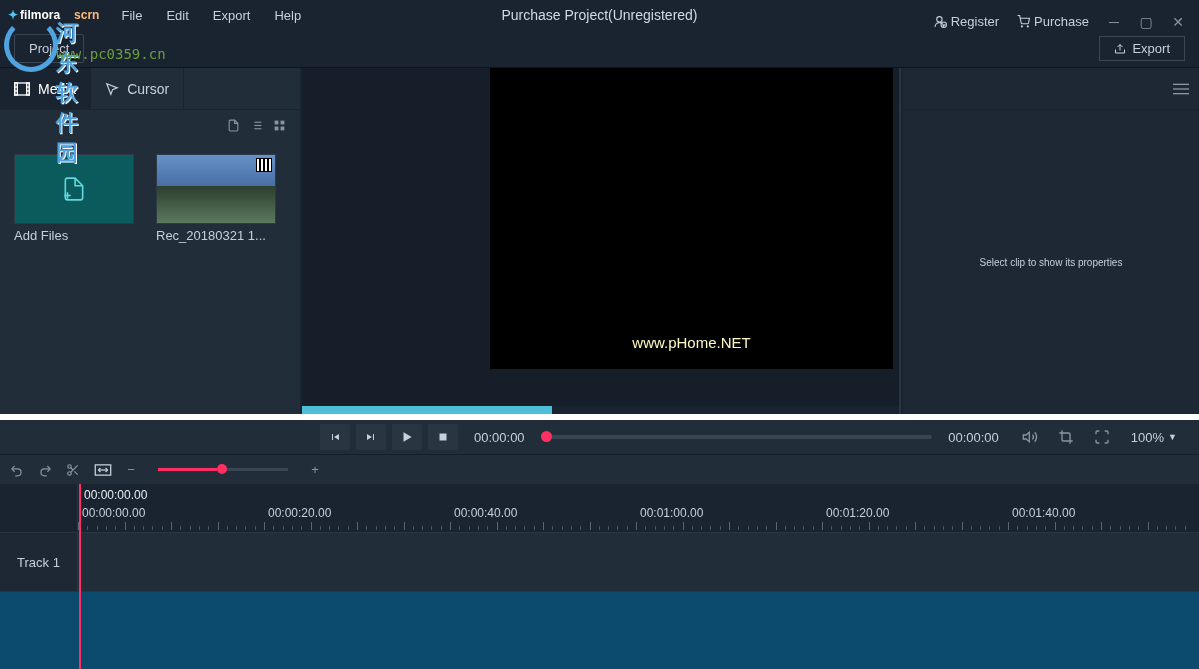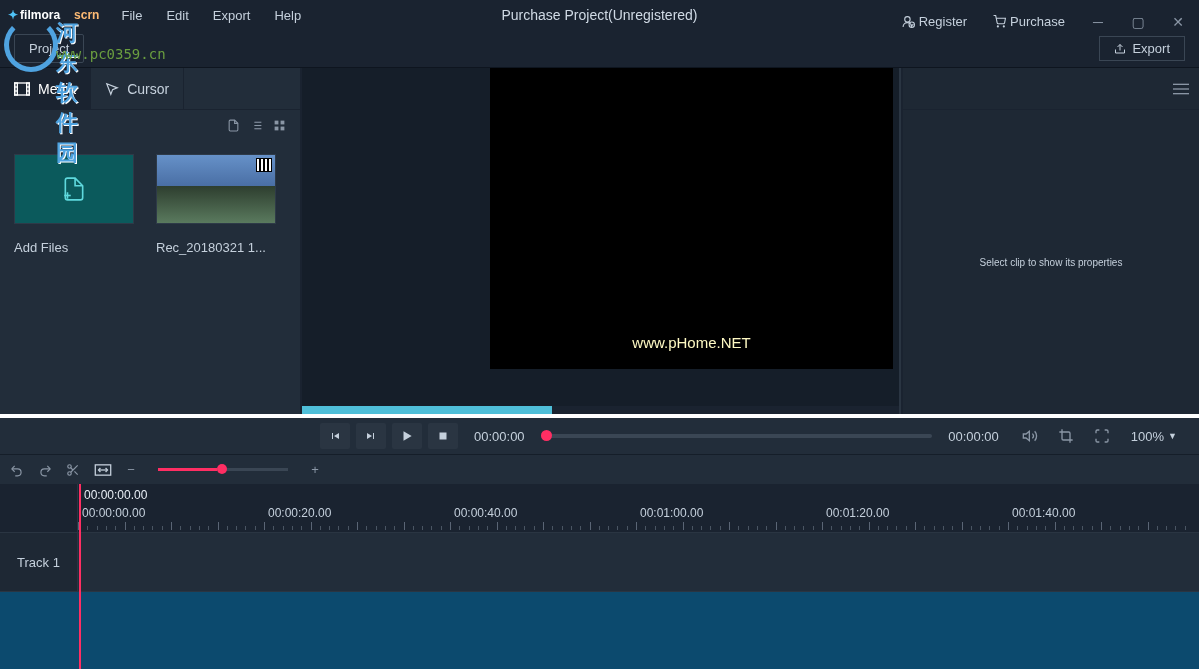--- a/index.html
+++ b/index.html
@@ -6,56 +6,56 @@
 body { background: #1a2330; width: 1199px; height: 669px; overflow: hidden; color: #c5d0dc; }
 
 .titlebar { height: 30px; background: #1a2330; display: flex; align-items: center; padding: 0 8px; position: relative; }
 .logo { font-size: 12px; font-weight: bold; display: flex; align-items: center; gap: 2px; }
 .logo-mark { color: #4fc3f7; }
 .logo-text1 { color: #fff; }
 .logo-text2 { color: #fdba74; margin-left: 12px; }
 .menubar { display: flex; gap: 4px; margin-left: 12px; }
 .menu-item { padding: 4px 10px; font-size: 13px; color: #c5d0dc; cursor: pointer; }
 .title-center { position: absolute; left: 50%; transform: translateX(-50%); font-size: 14px; color: #d0dae5; }
-.title-right { margin-left: auto; display: flex; align-items: center; gap: 14px; margin-top: 13px; }
+.title-right { margin-left: auto; display: flex; align-items: center; gap: 6px; margin-top: 13px; }
 .reg-link { display: flex; align-items: center; gap: 4px; font-size: 13px; color: #c5d0dc; cursor: pointer; padding: 2px 6px; }
 .win-btn { width: 26px; height: 20px; display: flex; align-items: center; justify-content: center; color: #8a96a5; cursor: pointer; font-size: 14px; }
 
 .toolbar { height: 38px; background: #1a2330; display: flex; align-items: center; border-bottom: 1px solid #0e151f; }
 .recorder-btn { margin-left: 14px; padding: 6px 14px; border: 1px solid #3a4654; color: #c5d0dc; font-size: 13px; cursor: pointer; background: transparent; border-radius: 2px; }
 .export-btn { margin-left: auto; margin-right: 14px; padding: 4px 14px; border: 1px solid #3a4654; color: #c5d0dc; font-size: 13px; cursor: pointer; background: transparent; display: flex; align-items: center; gap: 6px; }
 
 .main-row { display: flex; height: 346px; }
 .left-panel { width: 300px; background: #222d3a; display: flex; flex-direction: column; }
 .tabs { display: flex; height: 42px; border-bottom: 1px solid #1a2330; }
 .tab { display: flex; align-items: center; gap: 8px; padding: 0 14px; font-size: 14px; cursor: pointer; color: #c5d0dc; border-right: 1px solid #1a2330; }
 .tab.active { background: #1a2330; color: #fff; }
 .view-toolbar { height: 30px; display: flex; justify-content: flex-end; align-items: center; gap: 10px; padding: 0 14px; color: #8a96a5; }
 .view-icon { cursor: pointer; font-size: 13px; }
 .media-grid { display: flex; flex-wrap: wrap; gap: 18px; padding: 14px; }
-.media-item { width: 124px; display: flex; flex-direction: column; gap: 16px; cursor: pointer; }
+.media-item { width: 124px; display: flex; flex-direction: column; gap: 4px; cursor: pointer; }
 .media-thumb { width: 120px; height: 70px; background: #0b5a5c; border: 1px solid #2e3a48; display: flex; align-items: center; justify-content: center; }
 .media-thumb.add { background: #0b5a5c; }
 .media-thumb.clip { background: linear-gradient(to bottom, #6691c8 0%, #4a6fa5 45%, #2d3d2e 45%, #5a7a5e 100%); position: relative; }
 .clip-sprocket { position: absolute; top: 3px; right: 3px; width: 16px; height: 14px; background: repeating-linear-gradient(90deg,#fff 0 2px,#000 2px 4px); border:1px solid #000; }
 .media-label { font-size: 13px; color: #c5d0dc; white-space: nowrap; overflow: hidden; text-overflow: ellipsis; }
 
 .preview-panel { flex: 1; background: #1a2330; display: flex; flex-direction: column; position: relative; }
 .preview-canvas { flex: 1; background: #151e29; margin: 0 2px 0 2px; display: flex; align-items: center; justify-content: center; position: relative; border-right: 2px solid #2a3542; }
 .preview-black { position: absolute; left: 188px; top: 0; right: 6px; bottom: 45px; background: #000; display: flex; align-items: center; justify-content: center; }
 .preview-watermark { color: #fef9c3; font-size: 15px; position: absolute; bottom: 18px; left: 50%; transform: translateX(-50%); }
 .preview-scrollbar { position: absolute; bottom: 0; left: 0; right: 0; height: 8px; background: #1a2330; }
 .preview-thumb-track { position: absolute; bottom: 0; left: 0; width: 250px; height: 8px; background: #4fbfd9; }
 
 .right-panel { width: 296px; background: #1e2834; display: flex; flex-direction: column; }
 .right-header { height: 42px; border-bottom: 1px solid #1a2330; display: flex; justify-content: flex-end; align-items: center; padding: 0 10px; }
 .hamburger { color: #8a96a5; cursor: pointer; }
 .right-body { flex: 1; display: flex; align-items: center; justify-content: center; color: #c5d0dc; font-size: 10px; padding: 0 20px; text-align: center; }
 
-.playback-bar { height: 40px; background: #222d3a; display: flex; align-items: center; padding: 0 14px; gap: 6px; border-top: 4px solid #ffffff; }
+.playback-bar { height: 40px; background: #222d3a; display: flex; align-items: center; padding: 0 14px; gap: 6px; border-top: 6px solid #ffffff; }
 .pb-btn { width: 30px; height: 26px; background: #2a3542; display: flex; align-items: center; justify-content: center; color: #c5d0dc; cursor: pointer; border-radius: 2px; }
 .pb-btn.plain { background: transparent; }
 .pb-spacer { width: 300px; }
 .time-label { font-size: 13px; color: #c5d0dc; padding: 0 10px; }
 .seek { flex: 1; height: 4px; background: #3a4654; position: relative; border-radius: 2px; }
 .seek-dot { position: absolute; left: 0; top: -4px; width: 11px; height: 11px; background: #ff2e63; border-radius: 50%; }
 .zoom-pct { font-size: 13px; color: #c5d0dc; padding: 0 8px; display:flex; align-items:center; gap:4px;}
 
 .timeline-toolbar { height: 30px; background: #222d3a; display: flex; align-items: center; padding: 0 10px; gap: 10px; border-top: 1px solid #151e29; }
 .tl-btn { color: #8a96a5; cursor: pointer; font-size: 13px; width: 18px; text-align: center; }

